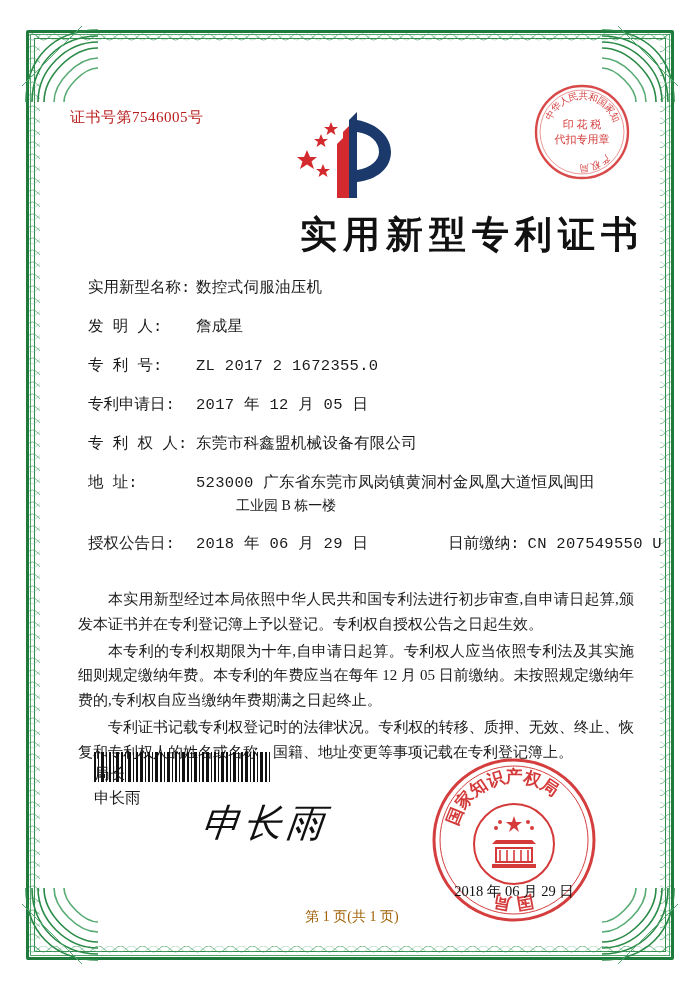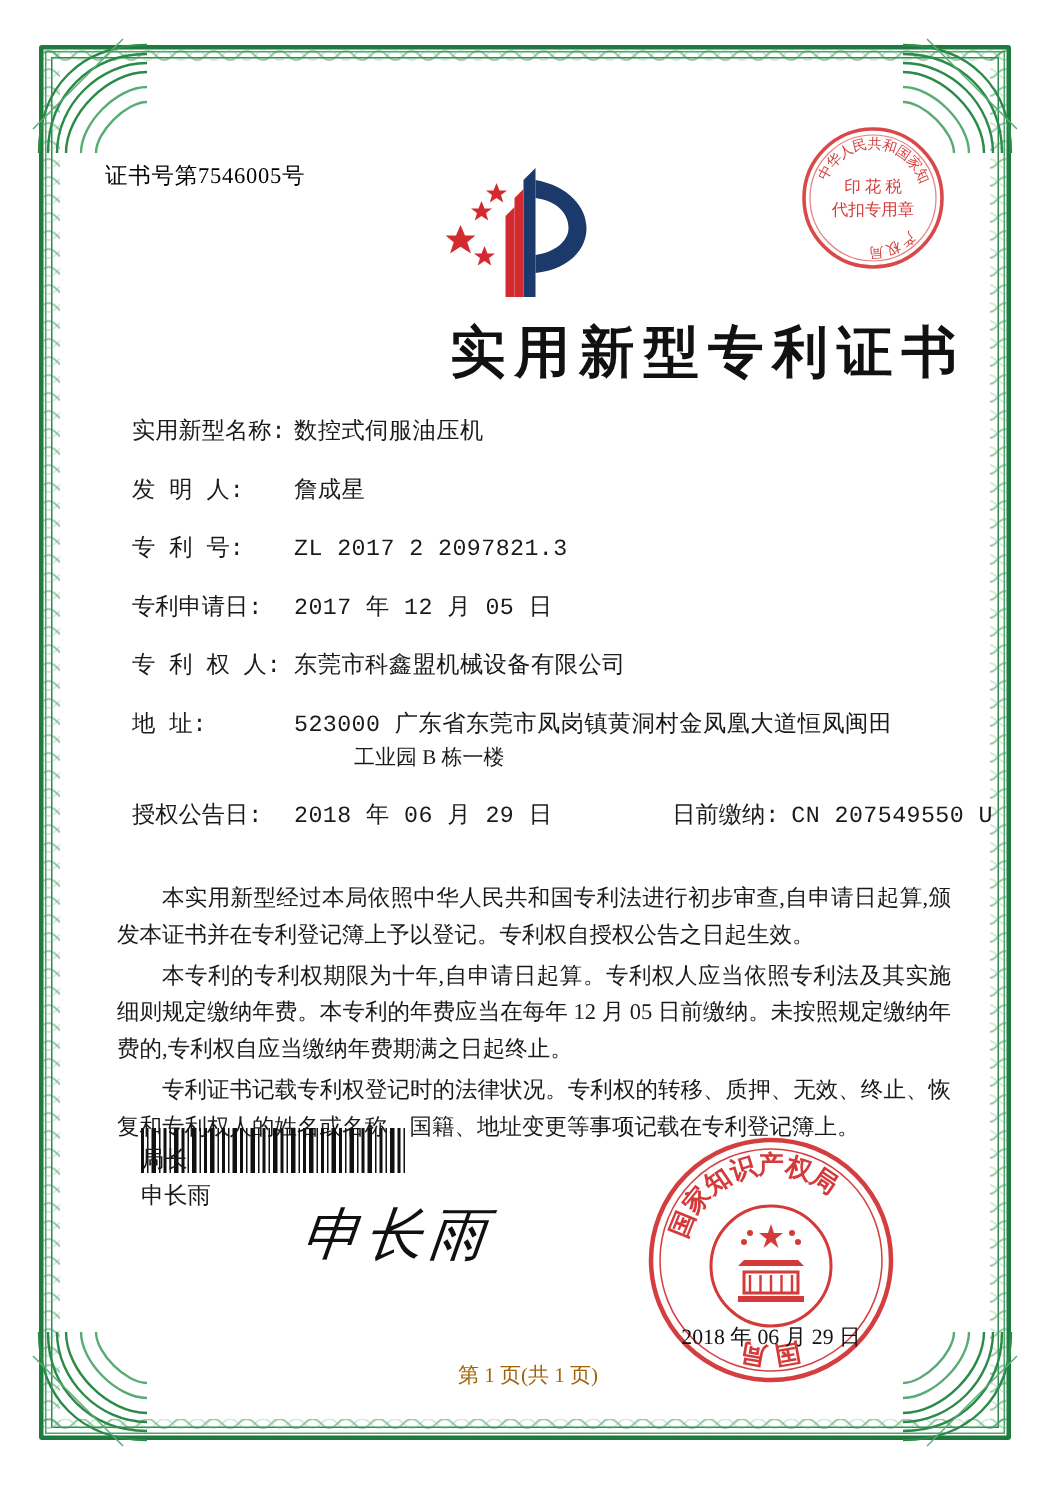--- a/index.html
+++ b/index.html
@@ -59,21 +59,21 @@
   .content {
     position: absolute;
     left: 60px; right: 56px; top: 62px; bottom: 58px;
   }
 
   .cert-no {
     position: absolute;
     left: 10px; top: 46px;
     font-size: 15px;
     letter-spacing: .5px;
-    color: #000000;
+    color: #b91c1c;
   }
 
   
   .logo {
     position: absolute;
     left: 50%;
     transform: translateX(-50%);
     top: 40px;
     width: 130px; height: 100px;
   }
@@ -323,21 +323,21 @@
         <span class="field-value">数控式伺服油压机</span>
       </div>
 
       <div class="field-row">
         <span class="field-label">发  明  人:</span>
         <span class="field-value">詹成星</span>
       </div>
 
       <div class="field-row">
         <span class="field-label">专  利  号:</span>
-        <span class="field-value">ZL 2017 2 2097821.3</span>
+        <span class="field-value">ZL 2017 2 1672355.0</span>
       </div>
 
       <div class="field-row">
         <span class="field-label">专利申请日:</span>
         <span class="field-value">2017 年 12 月 05 日</span>
       </div>
 
       <div class="field-row">
         <span class="field-label">专 利 权 人:</span>
         <span class="field-value">东莞市科鑫盟机械设备有限公司</span>

